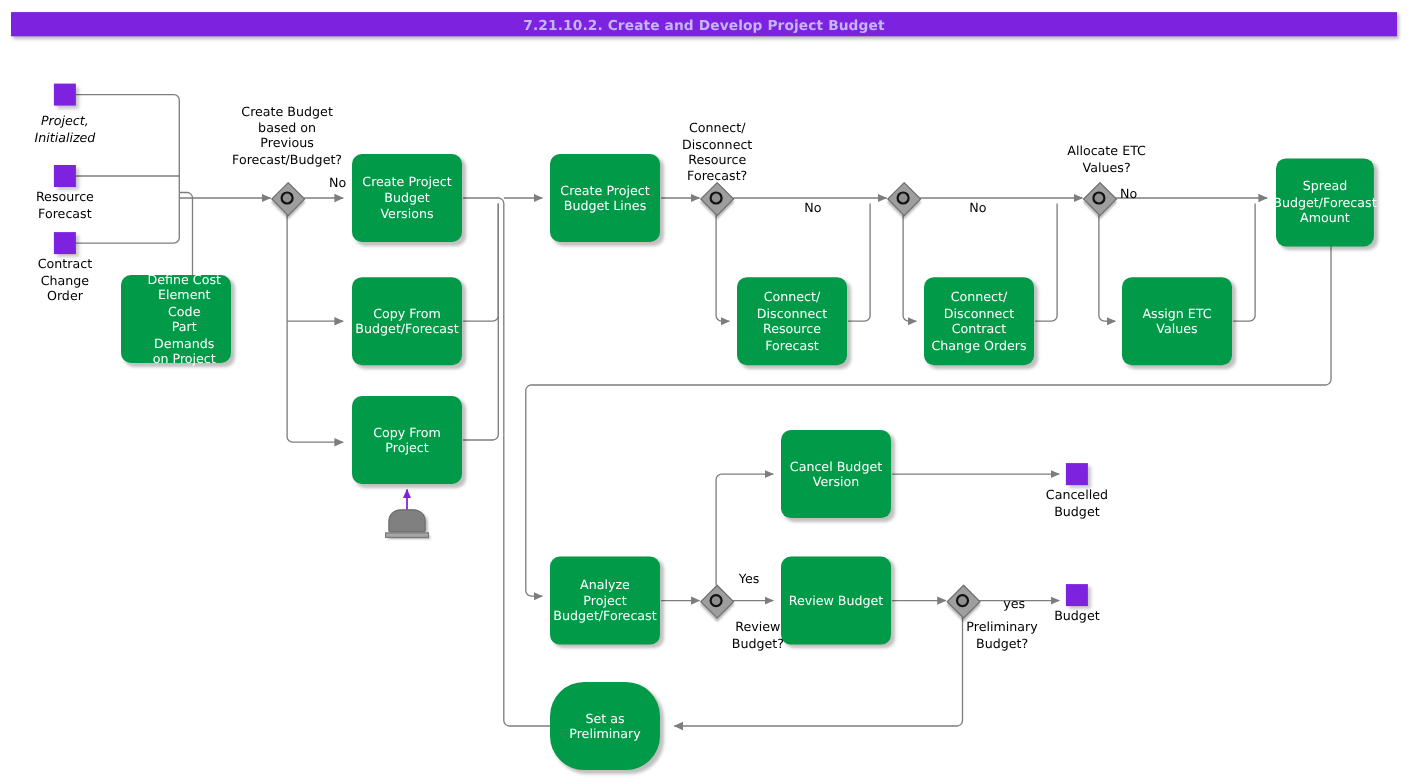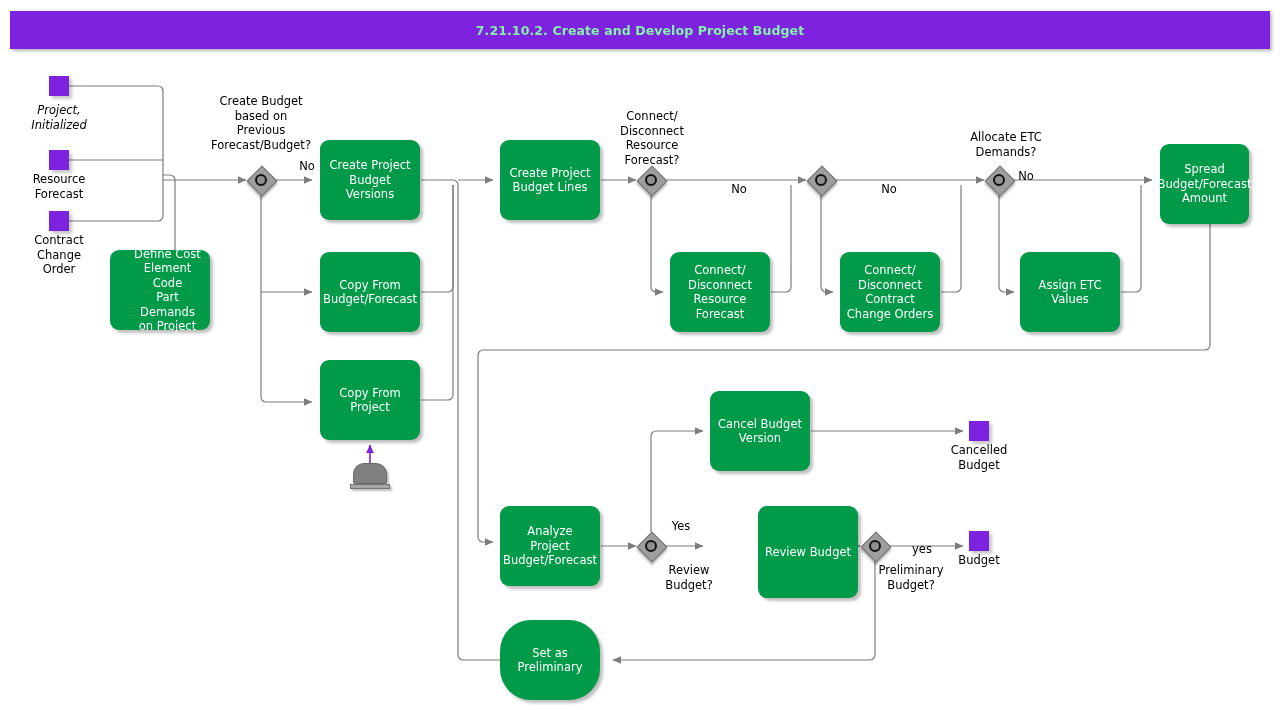--- a/index.html
+++ b/index.html
@@ -23,23 +23,23 @@
     left: 0; top: 0;
     width: 1280px;
     height: 710px;
     pointer-events: none;
   }
   .title-bar {
     position: absolute;
     left: 10px;
     top: 11px;
     width: 1260px;
-    height: 38px;
+    height: 22px;
     background: #7D22DE;
-    color: #86efac;
+    color: #c4b5fd;
     font-size: 12.5px;
     font-weight: bold;
     letter-spacing: .1px;
     display: flex;
     align-items: center;
     justify-content: center;
     box-shadow: 2px 2px 3px rgba(0,0,0,.28);
   }
   .task {
     position: absolute;
@@ -265,21 +265,21 @@
 Budget/Forecast
 Amount</div>
 
   <div class="task" style="left:710px; top:391px; width:100px; height:80px;">Cancel Budget
 Version</div>
 
   <div class="task" style="left:500px; top:506px; width:100px; height:80px;">Analyze
 Project
 Budget/Forecast</div>
 
-  <div class="task" style="left:710px; top:506px; width:100px; height:92px;margin-left:48px;">Review Budget</div>
+  <div class="task" style="left:710px; top:506px; width:100px; height:80px;">Review Budget</div>
 
   <div class="task" style="left:500px; top:620px; width:100px; height:80px;border-radius:31px;">Set as
 Preliminary</div>
 
   <div class="gateway" style="left:247px; top:166px;">
     <div class="diamond"></div>
     <div class="ring"></div>
   </div>
   <div class="lbl" style="left:191px; top:94px; width:140px;">Create Budget
 based on
@@ -298,21 +298,21 @@
   <div class="gateway" style="left:807px; top:166px;">
     <div class="diamond"></div>
     <div class="ring"></div>
   </div>
 
   <div class="gateway" style="left:985px; top:166px;">
     <div class="diamond"></div>
     <div class="ring"></div>
   </div>
   <div class="lbl" style="left:944px; top:130px; width:124px;">Allocate ETC
-Demands?</div>
+Values?</div>
 
   <div class="gateway" style="left:637px; top:532px;">
     <div class="diamond"></div>
     <div class="ring"></div>
   </div>
   <div class="lbl" style="left:601px; top:563px; width:100px;padding-left:38px;">Review
 Budget?</div>
 
   <div class="gateway" style="left:861px; top:532px;">
     <div class="diamond"></div>

